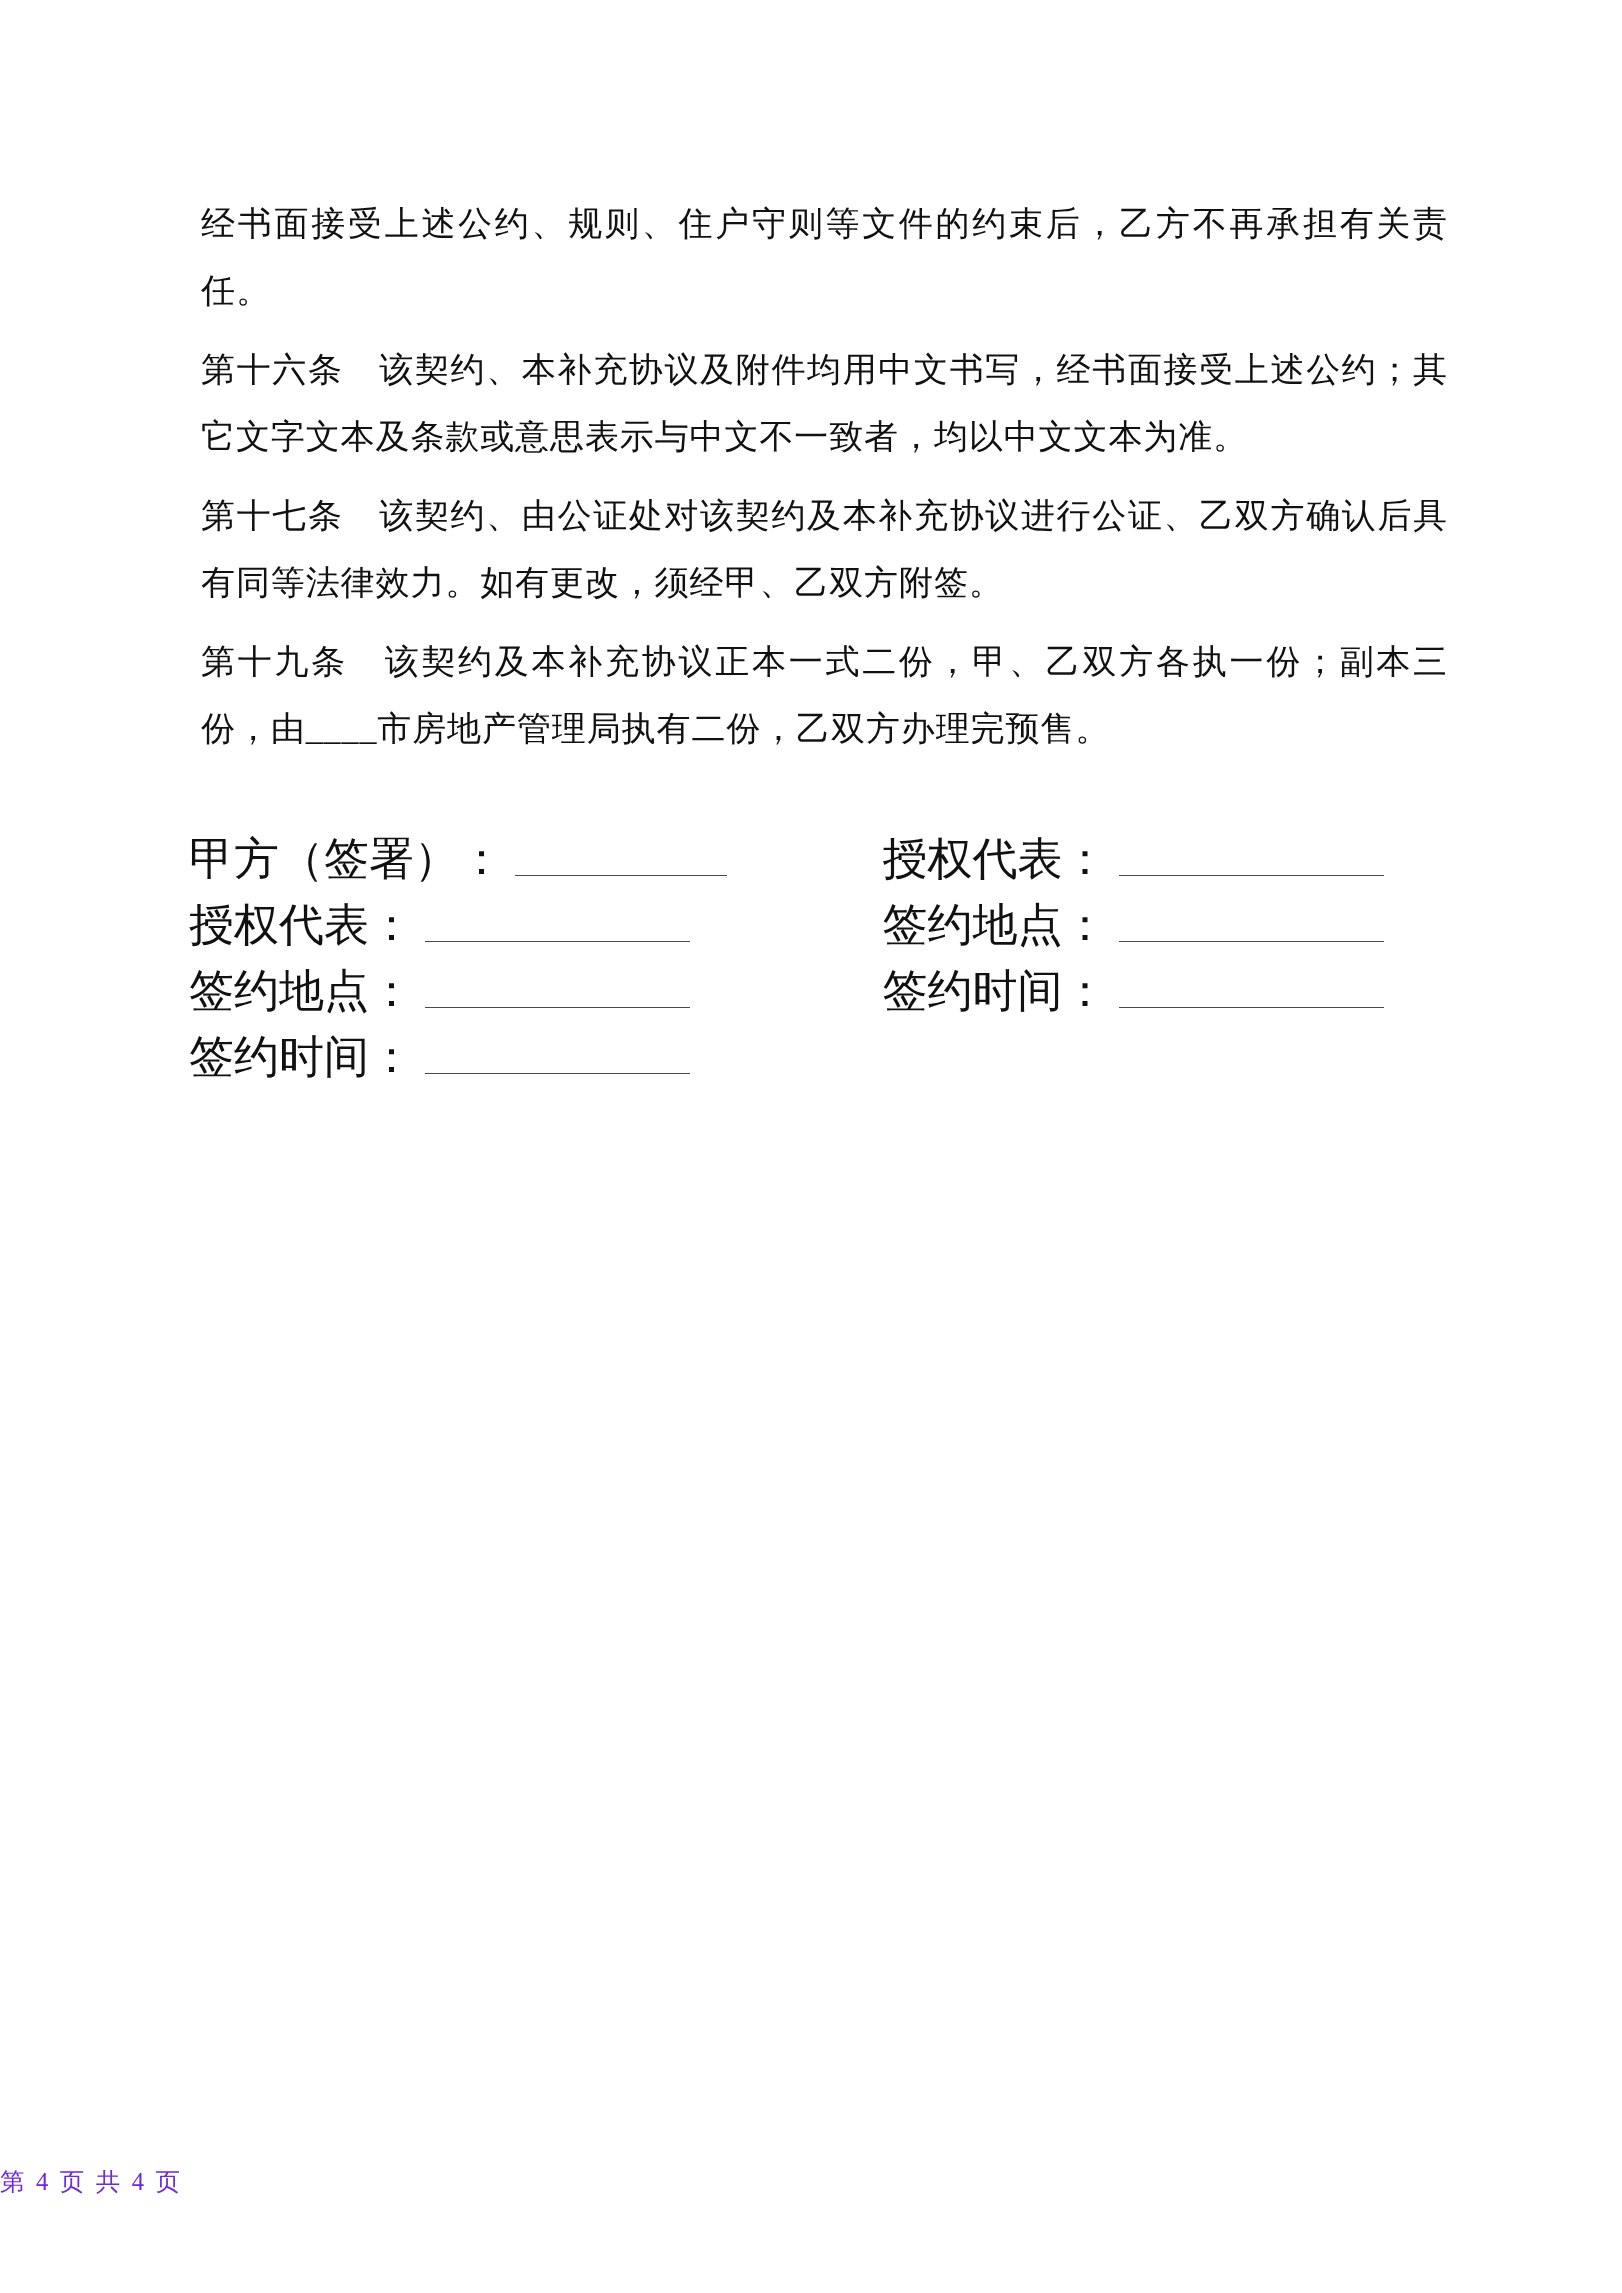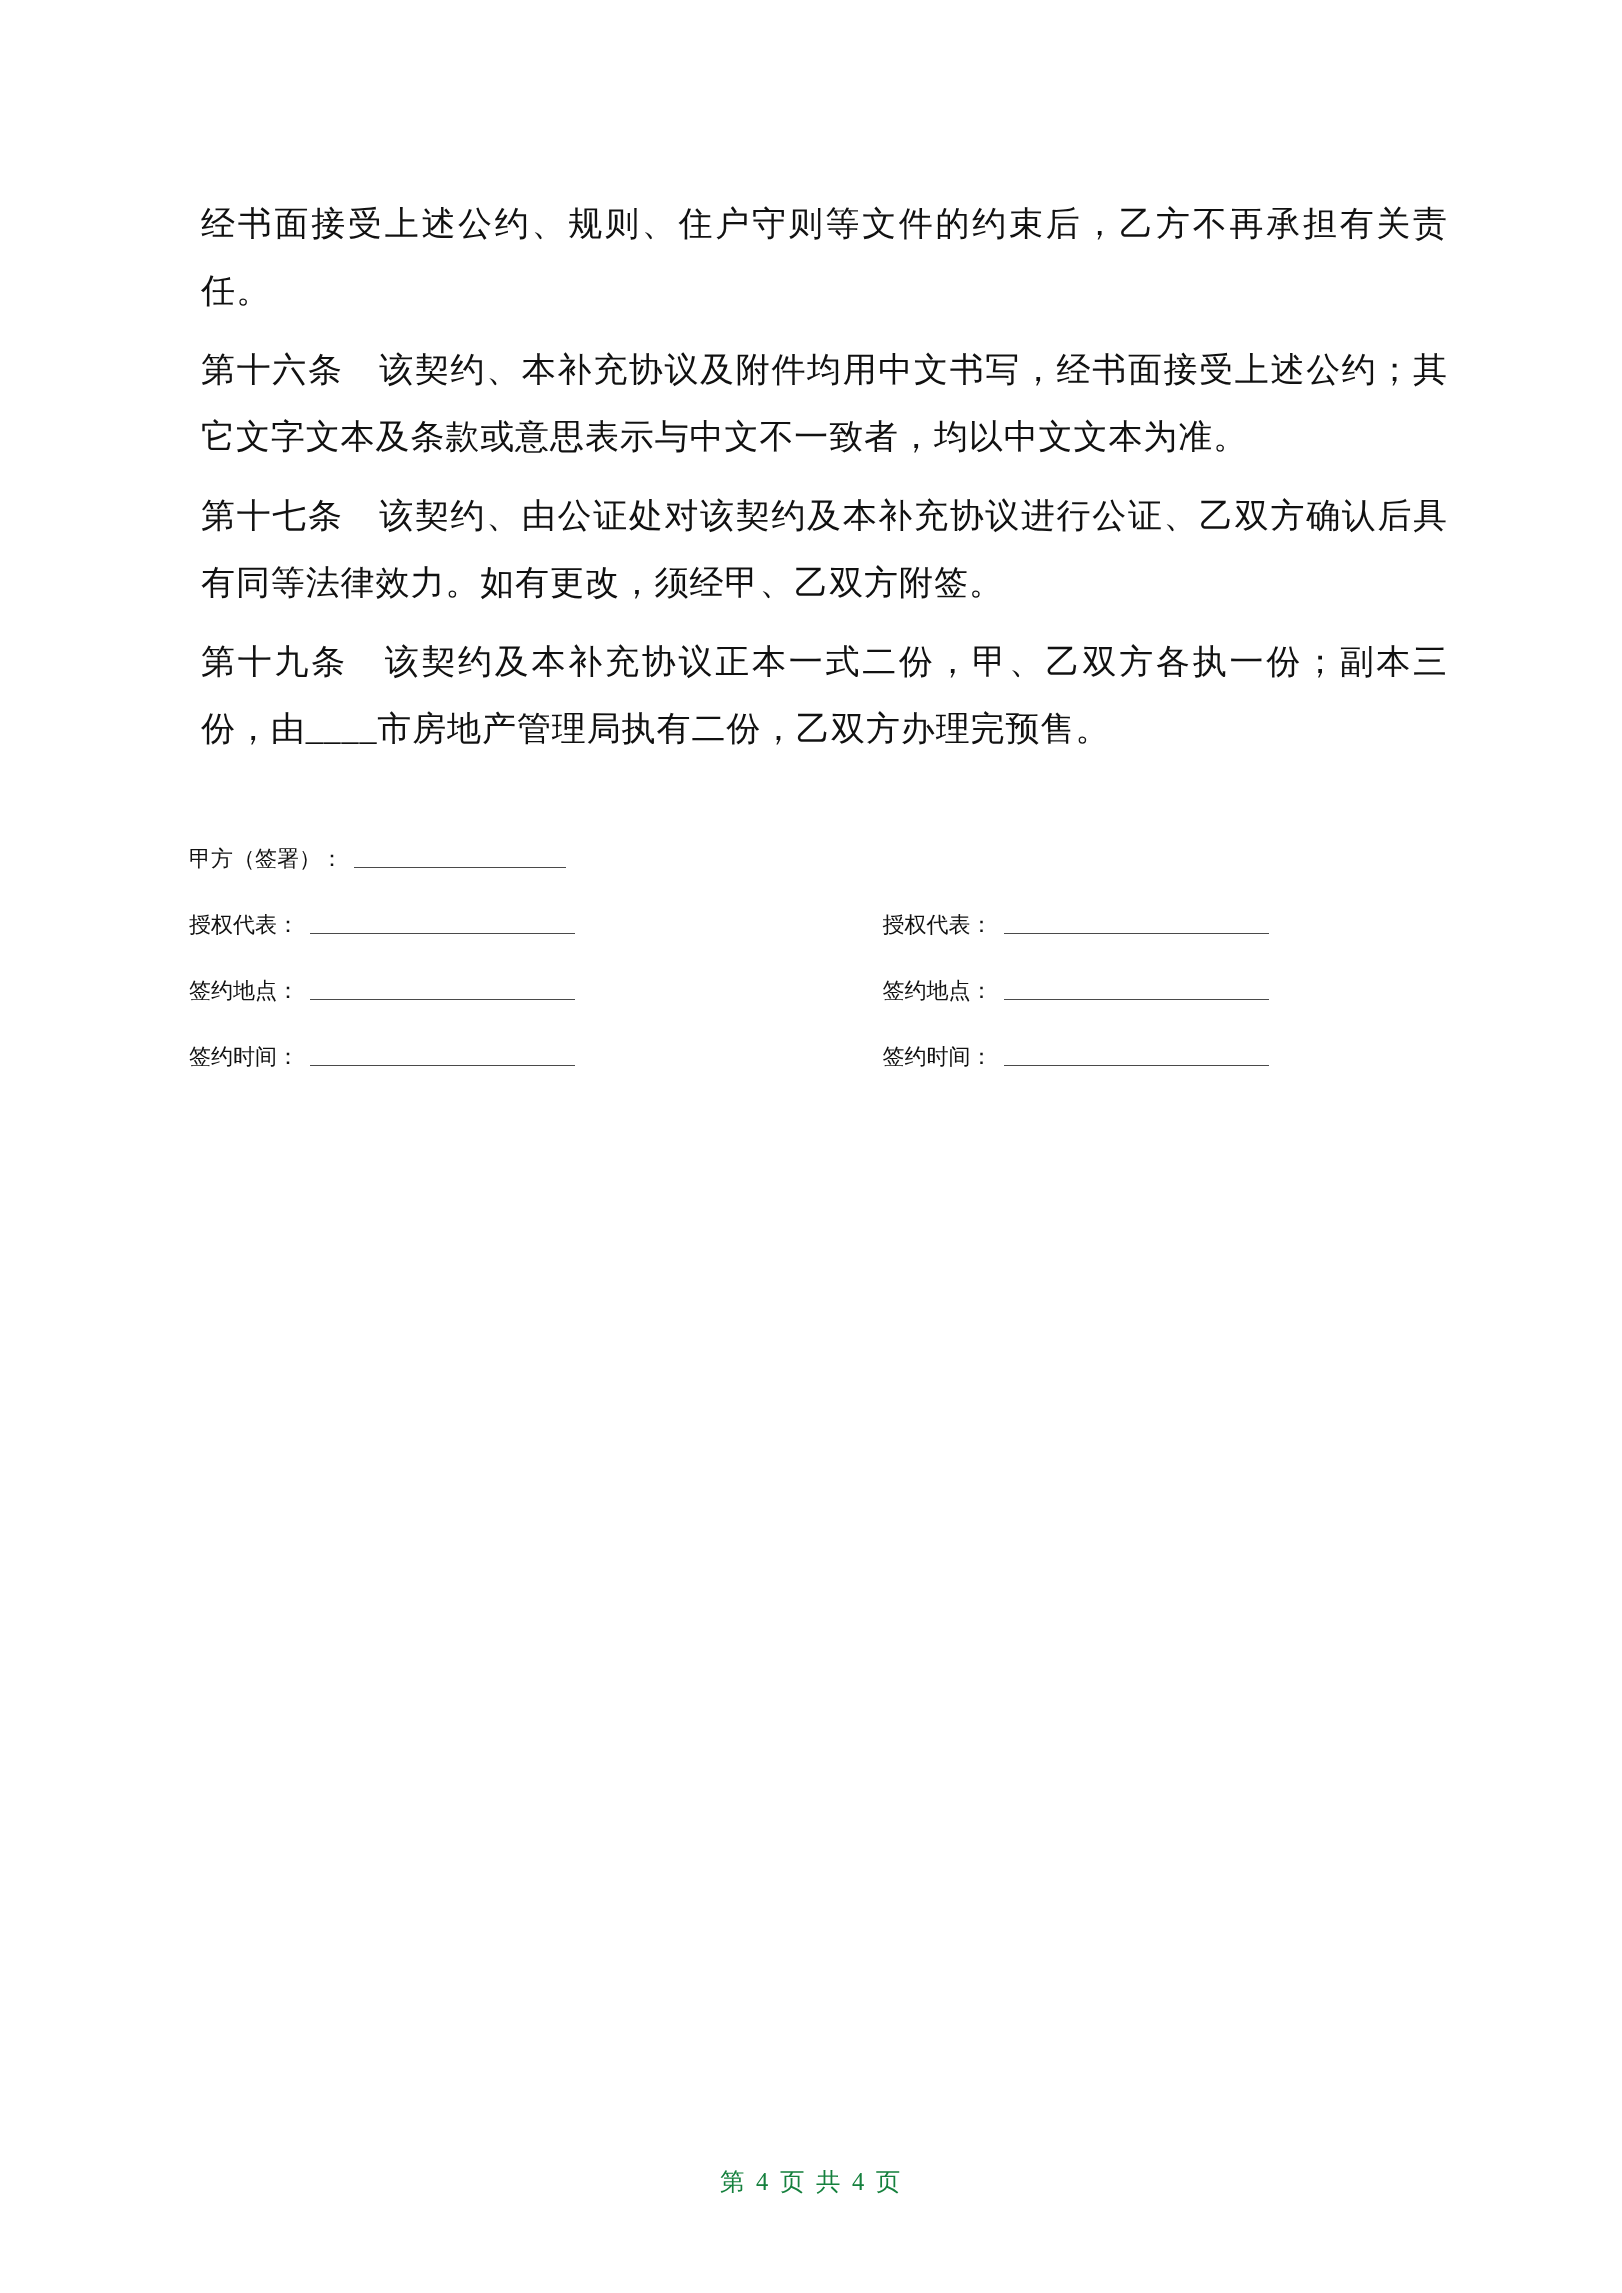--- a/index.html
+++ b/index.html
@@ -26,23 +26,22 @@
     margin: 12px;
     font-size: 34px;
     line-height: 67px;
     text-align: justify;
     letter-spacing: 0.9px;
     word-break: break-all;
   }
   .sign-block {
     margin-top: 64px;
     display: flex;
-    font-size: 22px;
+    font-size: 45px;
     line-height: 66px;
-    align-items: flex-end;
   }
   .col-a {
     flex: none;
     width: 670px;
   }
   .col-b {
     flex: 1;
   }
   .sign-row {
     white-space: nowrap;
@@ -57,24 +56,23 @@
     margin-left: 11px;
     vertical-align: -1.8px;
   }
   .blank.w1 { width: 212px; }
   .blank.w2 { width: 265px; }
   .footer {
     position: absolute;
     left: 0;
     width: 100%;
     bottom: 96px;
-    text-align: center;
     font-size: 24.5px;
     letter-spacing: 2.7px;
-    color: #15803d;
+    color: #6d28d9;
   }
 </style>
 </head>
 <body>
 
 <div class="page">
   <div class="content">
 
     <p class="para">经书面接受上述公约、规则、住户守则等文件的约束后，乙方不再承担有关责任。</p>
     <p class="para">第十六条　该契约、本补充协议及附件均用中文书写，经书面接受上述公约；其它文字文本及条款或意思表示与中文不一致者，均以中文文本为准。</p>

